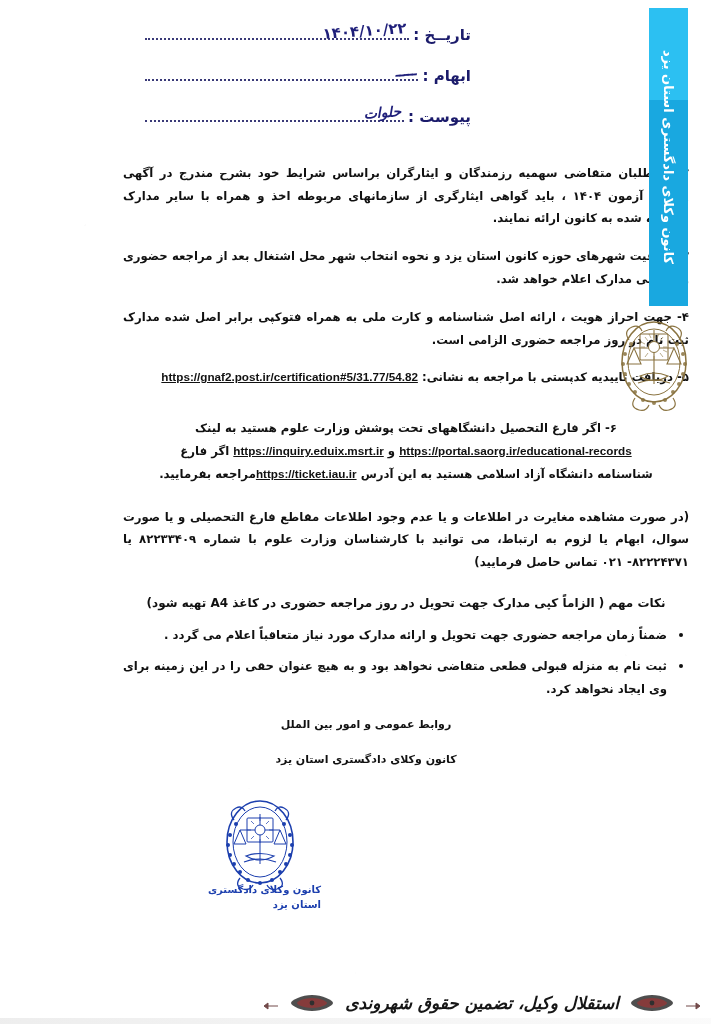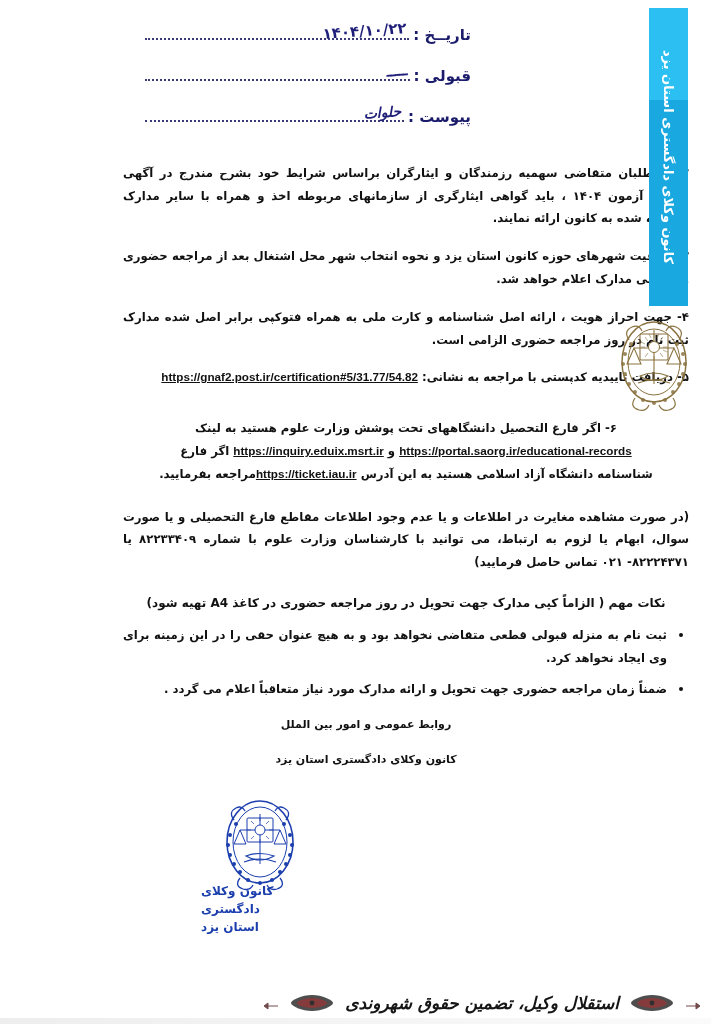--- a/index.html
+++ b/index.html
@@ -49,22 +49,22 @@
     position:relative;font-size:11.7px;font-weight:bold;line-height:1.95;
     padding-right:22px;margin-bottom:8px;text-align:justify;
   }
   ul.bullets li::before{content:"";position:absolute;right:6px;top:9px;
     width:4px;height:4px;background:#111;border-radius:50%;}
 
   
   .signature{position:absolute;top:718px;right:210px;width:270px;text-align:center;direction:rtl;}
   .sig-line{font-size:11px;font-weight:bold;margin-bottom:22px;letter-spacing:.2px;}
   .seal{position:absolute;top:790px;right:405px;width:92px;height:105px;}
-  .seal-cap{position:absolute;top:882px;right:390px;width:120px;text-align:left;
-            color:#1c3fae;font-size:12px;font-weight:bold;line-height:1.5;direction:rtl;}
+  .seal-cap{position:absolute;top:882px;right:390px;width:120px;text-align:right;
+            color:#1c3fae;font-size:10px;font-weight:bold;line-height:1.5;direction:rtl;}
 
   
   .banner{position:absolute;top:8px;right:23px;width:39px;height:298px;
           background:#19a8e0;}
   .banner-top{position:absolute;top:0;left:0;right:0;height:92px;background:#2cc0f2;}
   .banner-txt{position:absolute;top:0;left:0;width:298px;height:39px;
      transform:rotate(90deg);transform-origin:0 0;
      margin-left:39px;
      display:flex;align-items:center;justify-content:center;
      color:#ffffff;font-size:13px;font-weight:bold;letter-spacing:.5px;
@@ -88,21 +88,21 @@
 <div class="page">
 
   <div class="letterhead">
     <div class="lh-row">
       <span class="lh-label">تاریــخ :</span>
       <span class="lh-dots">
         <span class="lh-value">۱۴۰۴/۱۰/۲۲</span>
       </span>
     </div>
     <div class="lh-row">
-      <span class="lh-label">قبولی :</span>
+      <span class="lh-label">ابهام :</span>
       <span class="lh-dots">
         <span class="lh-value script">ـــــ</span>
       </span>
     </div>
     <div class="lh-row">
       <span class="lh-label">پیوست :</span>
       <span class="lh-dots">
         <span class="lh-value script">حلوات</span>
       </span>
     </div>
@@ -127,22 +127,22 @@
       <span>اگر فارغ</span><br>
       <span>شناسنامه دانشگاه آزاد اسلامی هستید به این آدرس</span>
       <span class="lnk">https://ticket.iau.ir</span><span>مراجعه بفرمایید.</span>
     </p>
 
     <p class="para note">(در صورت مشاهده مغایرت در اطلاعات و یا عدم وجود اطلاعات مقاطع فارغ التحصیلی و یا صورت سوال، ابهام یا لزوم به ارتباط، می توانید با کارشناسان وزارت علوم با شماره ۸۲۲۳۳۴۰۹ یا ۸۲۲۲۴۳۷۱- ۰۲۱ تماس حاصل فرمایید)</p>
 
     <div class="heading-note">نکات مهم ( الزاماً کپی مدارک جهت تحویل در روز مراجعه حضوری در کاغذ A4 تهیه شود)</div>
 
     <ul class="bullets">
+      <li>ضمناً زمان مراجعه حضوری جهت تحویل و ارائه مدارک مورد نیاز متعاقباً اعلام می گردد .</li>
       <li>ثبت نام به منزله قبولی قطعی متقاضی نخواهد بود و به هیچ عنوان حقی را در این زمینه برای وی ایجاد نخواهد کرد.</li>
-      <li>ضمناً زمان مراجعه حضوری جهت تحویل و ارائه مدارک مورد نیاز متعاقباً اعلام می گردد .</li>
     </ul>
   </div>
 
   <div class="signature">
     <div class="sig-line">روابط عمومی و امور بین الملل</div>
     <div class="sig-line">کانون وکلای دادگستری استان یزد</div>
   </div>
 
   <div class="seal">
     <svg viewBox="0 0 92 105" width="92" height="105" aria-hidden="true">

